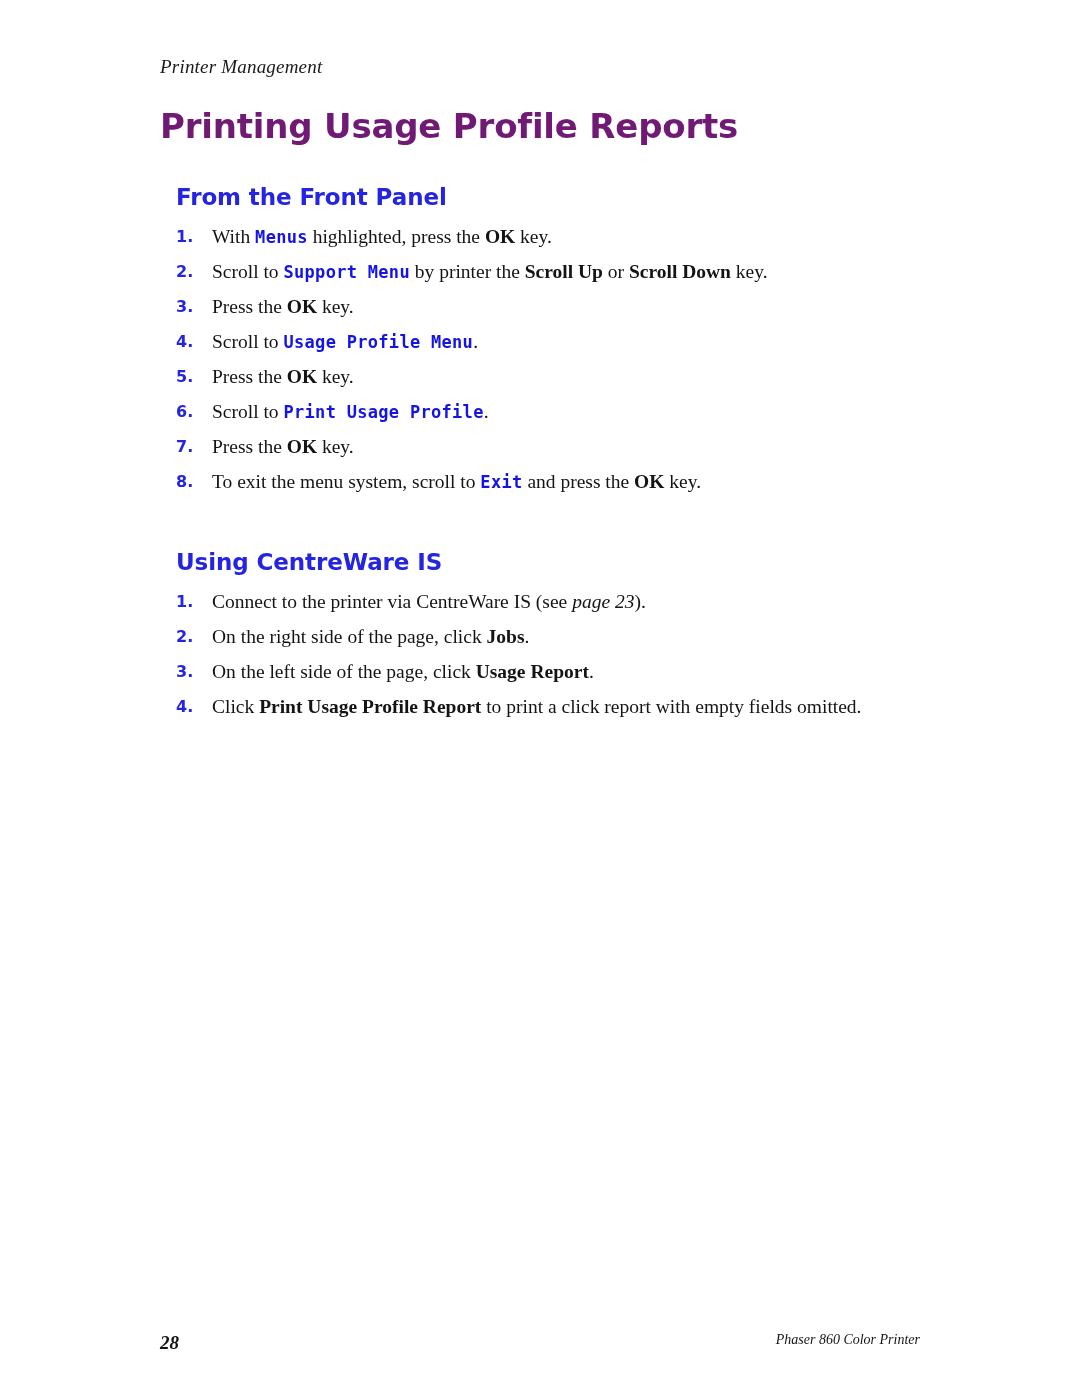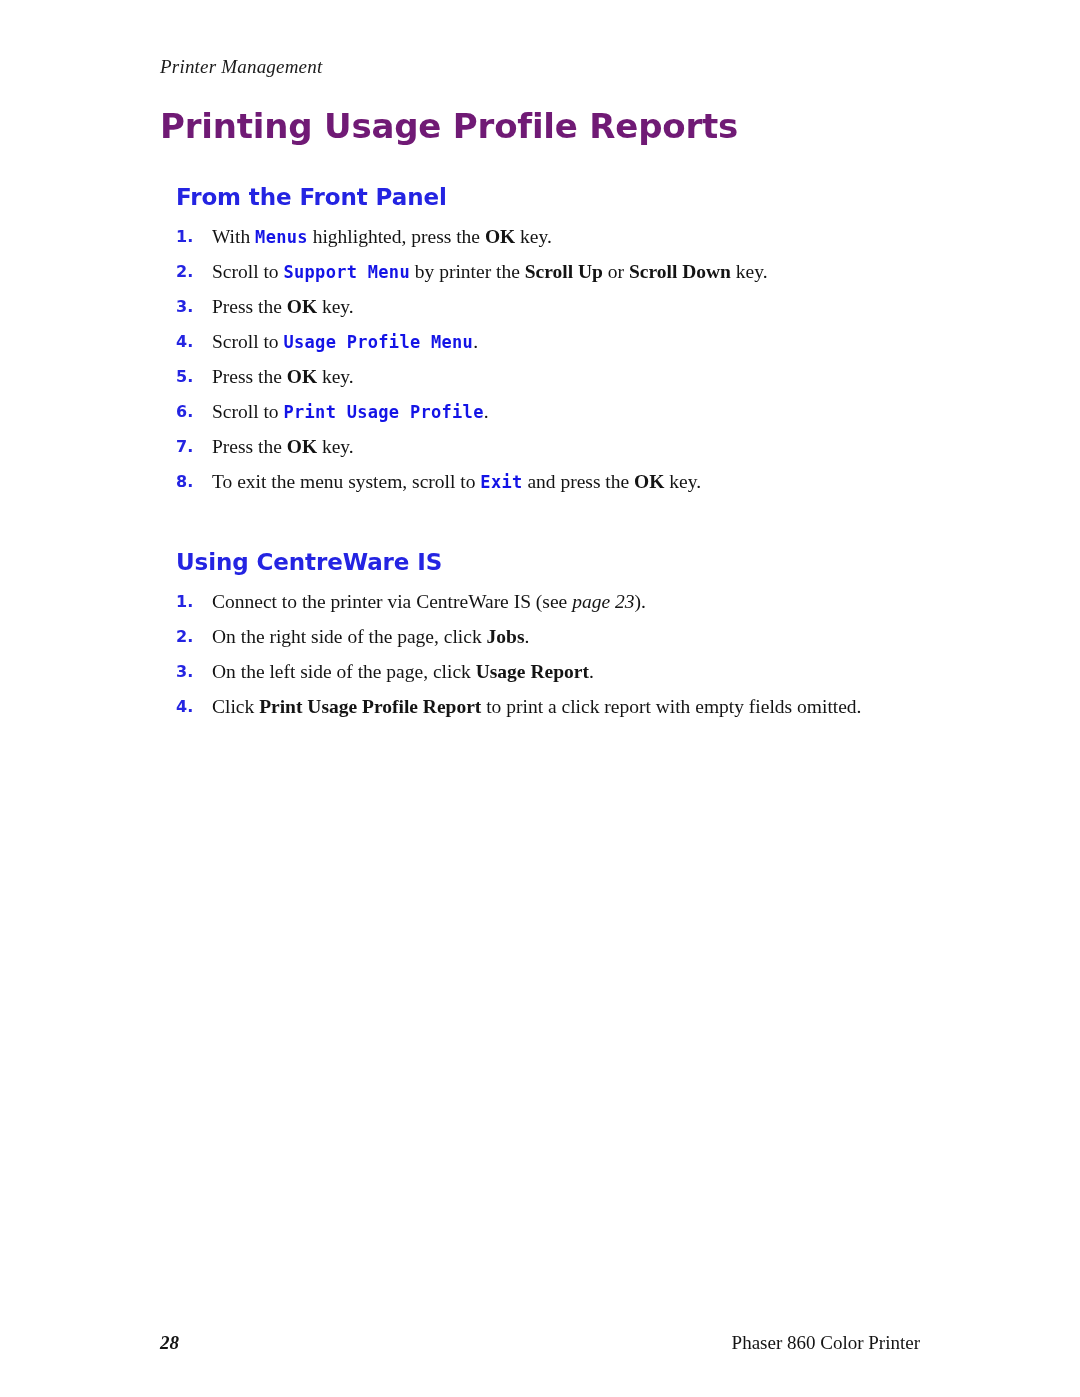--- a/index.html
+++ b/index.html
@@ -126,21 +126,22 @@
     top: 0;
     font-style: italic;
     font-weight: bold;
     font-size: 19px;
     color: #141414;
   }
   .footer-product {
     position: absolute;
     right: 0;
     top: 0;
-    font-size: 19px;
+    font-style: italic;
+    font-size: 14px;
     color: #141414;
     white-space: nowrap;
   }
 </style>
 </head>
 <body>
 
 <div class="page">
 
   <div class="running-header">Printer Management</div>

